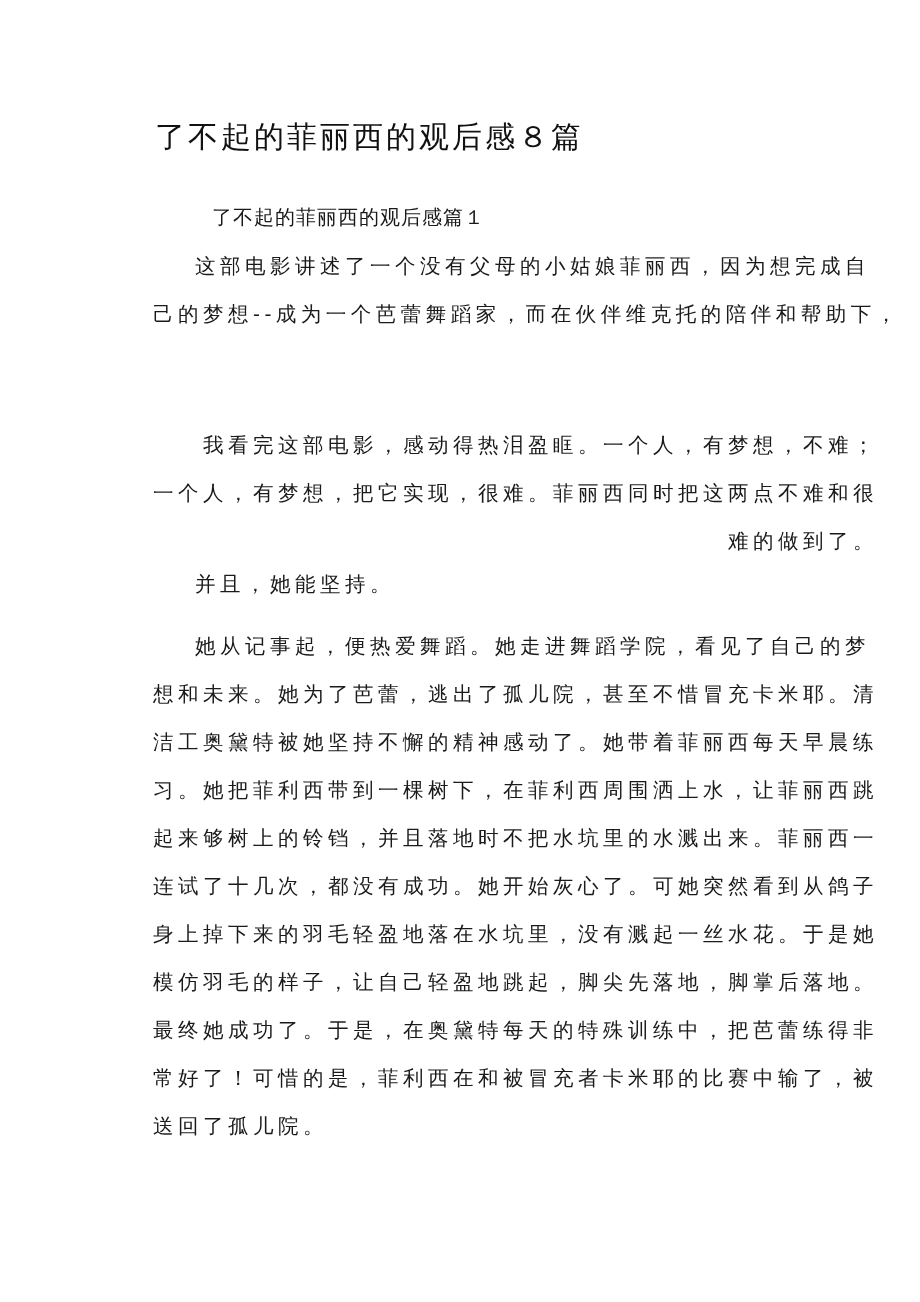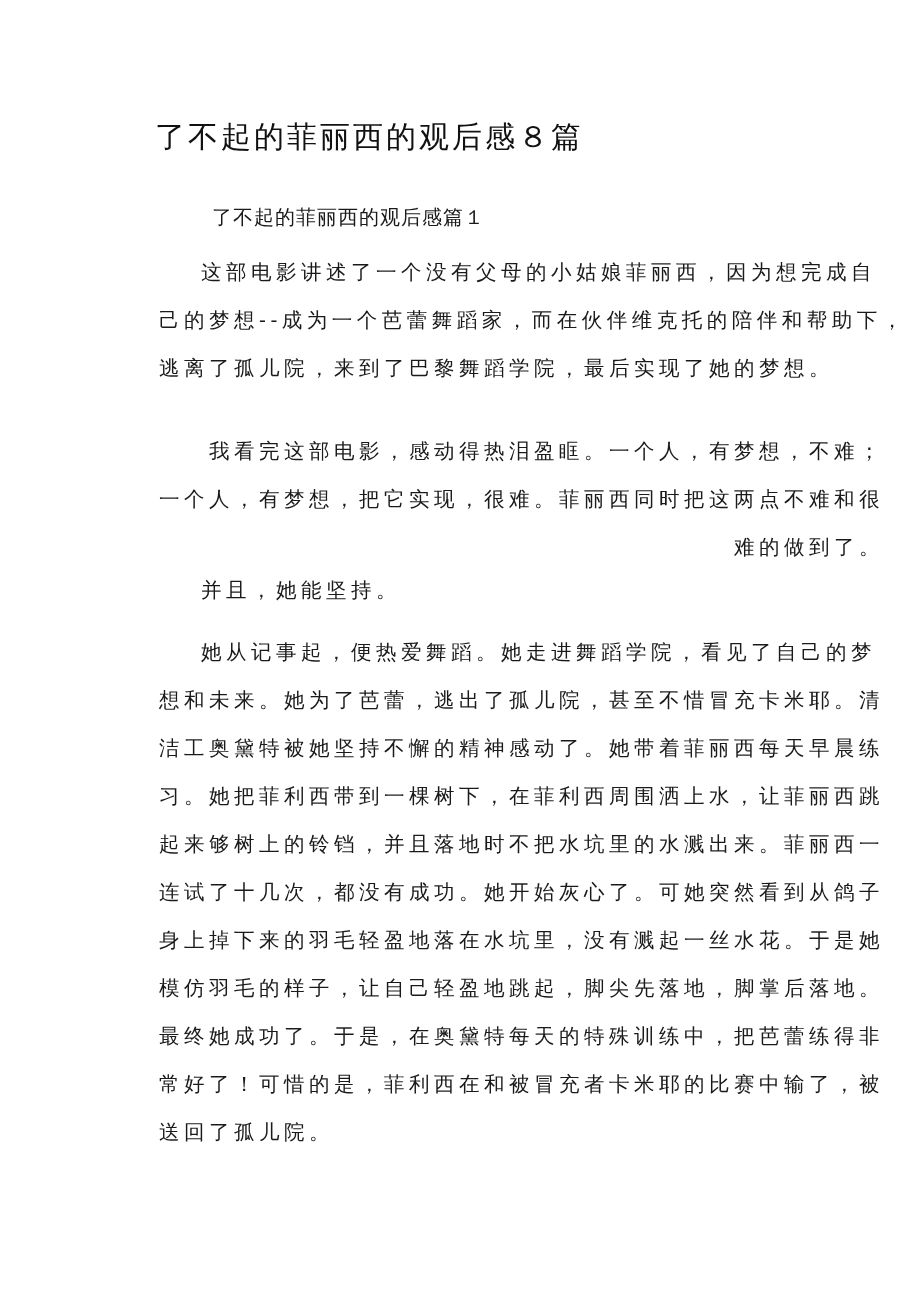--- a/index.html
+++ b/index.html
@@ -50,21 +50,21 @@
     }
     .body {
       position: absolute;
       left: 141px;
       top: 0;
       width: 640px;
     }
     .para {
       position: absolute;
       left: 0;
-      margin: 6px;
+      margin: 0;
       font-size: 20.5px;
       line-height: 48px;
       letter-spacing: 4.5px;
       color: #1a1a1a;
     }
     .line {
       display: block;
       white-space: nowrap;
       height: 48px;
     }
@@ -79,21 +79,20 @@
 
   <h1 class="title">了不起的菲丽西的观后感８篇</h1>
 
   <h2 class="subtitle">了不起的菲丽西的观后感篇１</h2>
 
   <div class="body">
 
     <p class="para" style="top:242px;">
       <span class="line indent">这部电影讲述了一个没有父母的小姑娘菲丽西，因为想完成自</span>
       <span class="line">己的梦想--成为一个芭蕾舞蹈家，而在伙伴维克托的陪伴和帮助下，</span>
-      <span class="line">逃离了孤儿院，来到了巴黎舞蹈学院，最后实现了她的梦想。</span>
     </p>
 
     <p class="para" style="top:421px;text-align:right;">
       <span class="line indent">我看完这部电影，感动得热泪盈眶。一个人，有梦想，不难；</span>
       <span class="line">一个人，有梦想，把它实现，很难。菲丽西同时把这两点不难和很</span>
       <span class="line">难的做到了。</span>
     </p>
 
     <p class="para" style="top:560px;">
       <span class="line indent">并且，她能坚持。</span>

